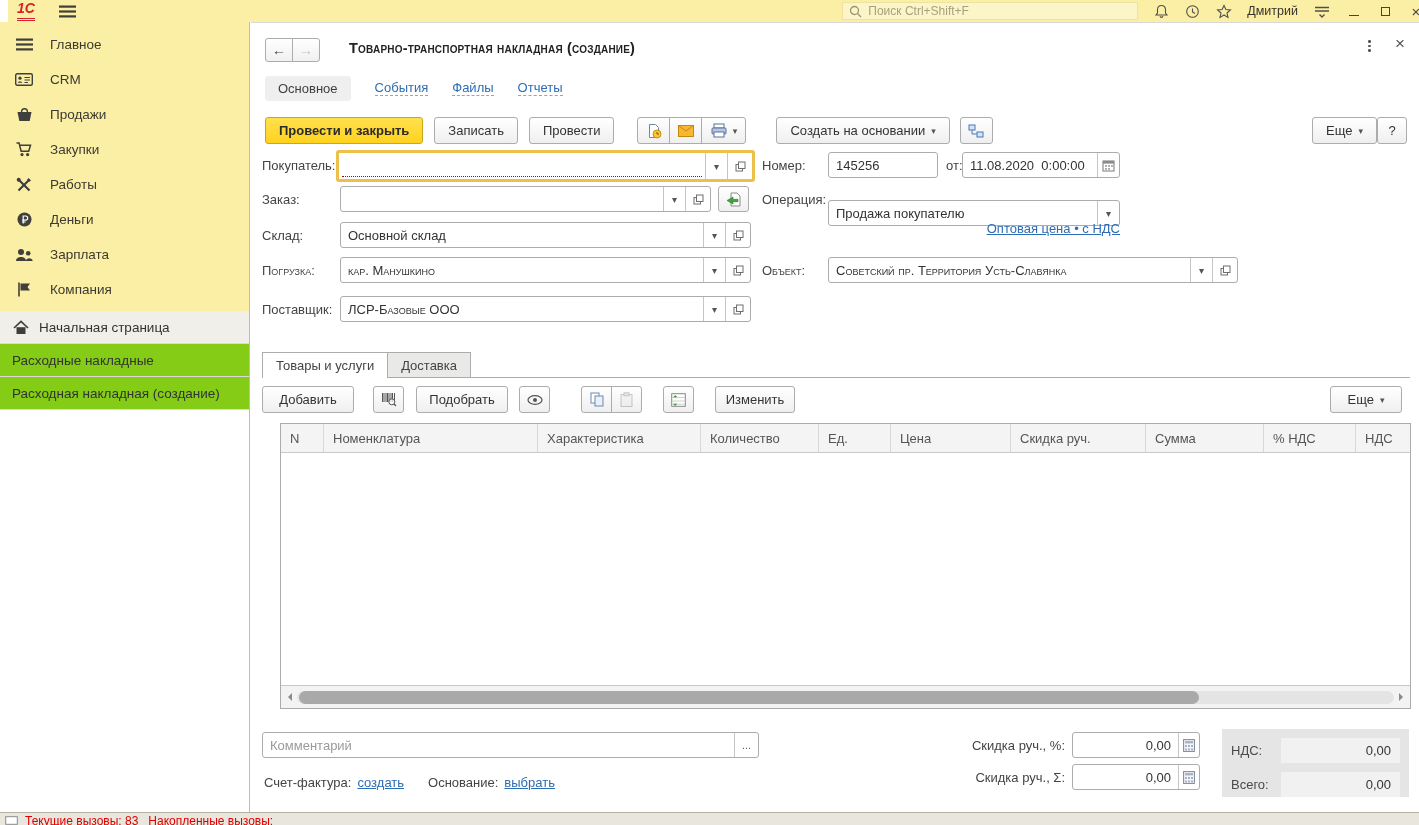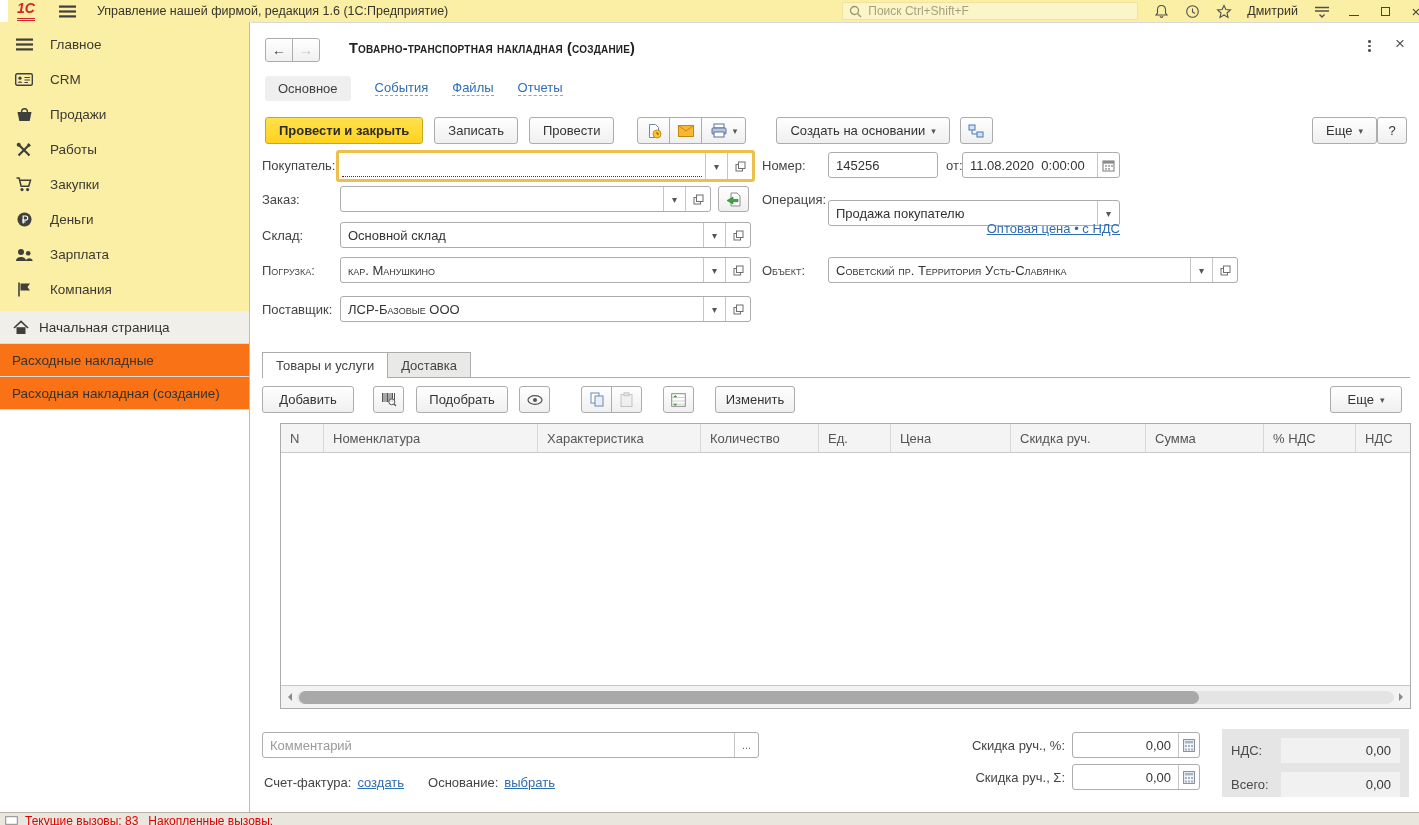--- a/index.html
+++ b/index.html
@@ -23,21 +23,21 @@
   .wc-min i { display:block; width:10px; border-bottom:1.4px solid #444; margin-top:8px; }
   .wc-max i { display:block; width:9px; height:9px; border:1.3px solid #444; }
   .wc-close { font-size:15px; line-height:13px; }
 
   
   #sidebar { position:absolute; left:0; top:22px; width:250px; height:790px; background:#fff; border-right:1px solid #BDBDBD; }
   .side-menu { background:#FBEFA5; padding:5px 0 4px; }
   .side-item { height:35px; display:flex; align-items:center; padding-left:14px; cursor:pointer; }
   .si-icon { width:20px; display:flex; justify-content:center; }
   .si-label { margin-left:16px; font-size:13.5px; color:#3C3A31; }
-  .side-win { height:33px; background:#f97316; border-bottom:1px solid #DBDBDB; display:flex; align-items:center; padding-left:12px; font-size:13.5px; color:#333; cursor:pointer; }
+  .side-win { height:33px; background:#84cc16; border-bottom:1px solid #DBDBDB; display:flex; align-items:center; padding-left:12px; font-size:13.5px; color:#333; cursor:pointer; }
   .side-win.home { background:#F1EFE9; }
   .side-win .si-icon { margin-right:9px; width:18px; }
 
   
   #main { position:absolute; left:251px; top:22px; width:1168px; height:790px; background:#fff; border-top:1px solid #D9D9D9; }
 
   .navgrp { display:flex; }
   .nav-btn { width:28px; height:24px; background:linear-gradient(#FFF,#F0F0F0); border:1px solid #ACACAC; display:flex; align-items:center; justify-content:center; cursor:pointer; font-size:14px; color:#444; }
   .nav-btn:first-child { border-radius:3px 0 0 3px; }
   .nav-btn:last-child { border-radius:0 3px 3px 0; margin-left:-1px; color:#C2C2C2; }
@@ -108,21 +108,20 @@
     <span class="tb-logo">1С</span>
     <span class="tb-burger">
       <svg width="17" height="13">
           <g fill="#3F3F3C">
             <rect y="0.5" width="17" height="2.2"></rect>
             <rect y="5.4" width="17" height="2.2"></rect>
             <rect y="10.3" width="17" height="2.2"></rect>
           </g>
         </svg>
     </span>
-    <span class="tb-title">Управление нашей фирмой, редакция 1.6  (1С:Предприятие)</span>
     <div class="tb-search">
       <span style="display:flex">
         <svg width="13" height="13">
             <circle cx="5.5" cy="5.5" r="4" fill="none" stroke="#9C9470" stroke-width="1.3"></circle>
             <path d="M8.5 8.5l3.5 3.5" stroke="#9C9470" stroke-width="1.3"></path>
           </svg>
       </span>
       <input placeholder="Поиск Ctrl+Shift+F" style="">
     </div>
     <span class="tb-ic">
@@ -188,38 +187,38 @@
         <span class="si-icon">
             <svg width="17" height="15">
               <path d="M5.5 5.5c0-5 6-5 6 0" fill="none" stroke="#3F3F3C" stroke-width="1.4"></path>
               <path d="M1.5 5h14l-1.8 9H3.3z" fill="#3F3F3C"></path>
             </svg>
           </span>
         <span class="si-label">Продажи</span>
       </div>
       <div class="side-item">
         <span class="si-icon">
+            <svg width="17" height="15">
+              <path d="M0.5 1h2.6l2 8.2h7.6l1.8-6H4" fill="none" stroke="#3F3F3C" stroke-width="1.5"></path>
+              <circle cx="6" cy="12.6" r="1.6" fill="#3F3F3C"></circle>
+              <circle cx="11.6" cy="12.6" r="1.6" fill="#3F3F3C"></circle>
+            </svg>
+          </span>
+        <span class="si-label">Закупки</span>
+      </div>
+      <div class="side-item">
+        <span class="si-icon">
             <svg width="16" height="15">
               <path d="M2.5 2.5l11 11" stroke="#3F3F3C" stroke-width="2.2"></path>
               <path d="M13.5 2.5l-11 11" stroke="#3F3F3C" stroke-width="2.2"></path>
               <circle cx="2.7" cy="2.7" r="2" fill="#3F3F3C"></circle>
               <path d="M12.5 1l2.5 2.5-2 1.5-2-2z" fill="#3F3F3C"></path>
             </svg>
           </span>
         <span class="si-label">Работы</span>
-      </div>
-      <div class="side-item">
-        <span class="si-icon">
-            <svg width="17" height="15">
-              <path d="M0.5 1h2.6l2 8.2h7.6l1.8-6H4" fill="none" stroke="#3F3F3C" stroke-width="1.5"></path>
-              <circle cx="6" cy="12.6" r="1.6" fill="#3F3F3C"></circle>
-              <circle cx="11.6" cy="12.6" r="1.6" fill="#3F3F3C"></circle>
-            </svg>
-          </span>
-        <span class="si-label">Закупки</span>
       </div>
       <div class="side-item">
         <span class="si-icon">
             <svg width="15" height="15">
               <circle cx="7.5" cy="7.5" r="7" fill="#3F3F3C"></circle>
               <path d="M6.2 11.5V4h2.4a2.1 2.1 0 0 1 0 4.2H5.2M5.2 10h3.4" stroke="#fff" stroke-width="1.2" fill="none"></path>
             </svg>
           </span>
         <span class="si-label">Деньги</span>
       </div>

